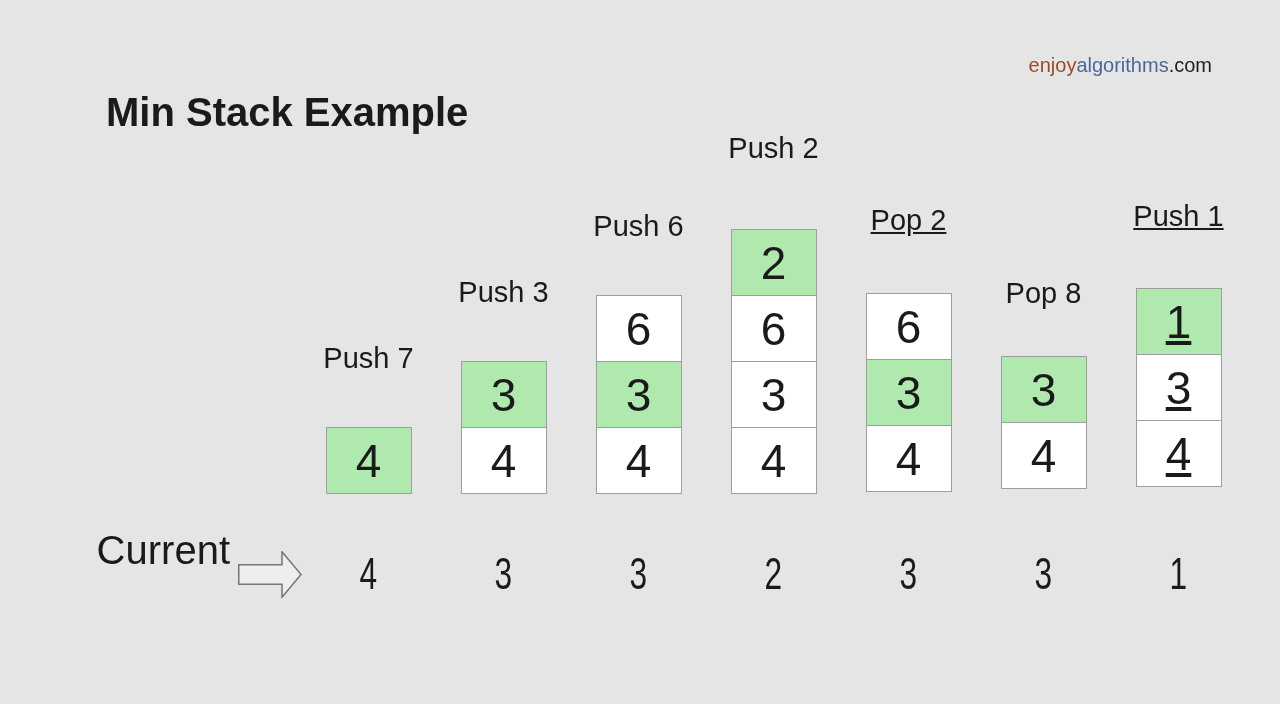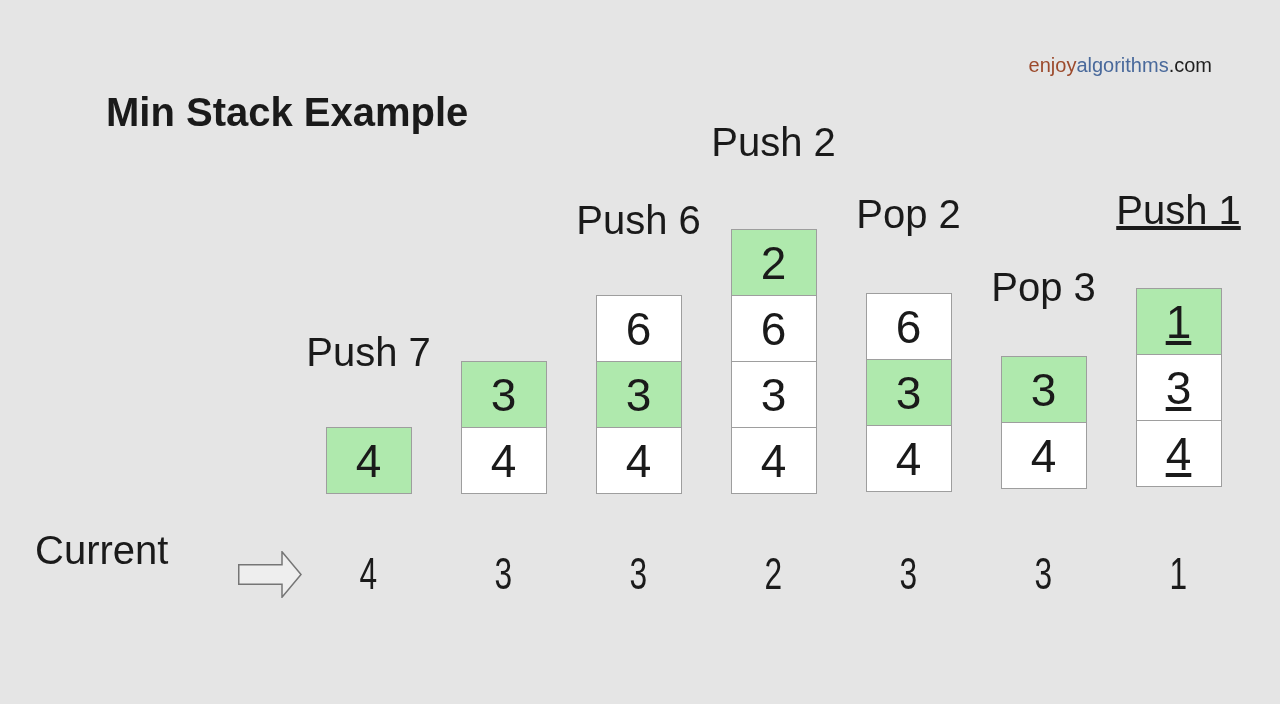--- a/index.html
+++ b/index.html
@@ -33,44 +33,44 @@
   .brand-com{color:var(--brand-com);}
 
   .stacks-row{
     position:absolute;left:301px;top:0;width:945px;height:494px;
     display:flex;align-items:flex-end;
   }
   .stack-column{
     width:135px;display:flex;flex-direction:column;align-items:center;
     flex:0 0 135px;
   }
-  .stack-label{font-size:40px;margin-bottom:52px;white-space:nowrap;}
+  .stack-label{font-size:29px;margin-bottom:52px;white-space:nowrap;}
   .col-3 .stack-label{}
   .col-4 .stack-label{margin-bottom:64px;}
-  .col-5 .stack-label{margin-bottom:56px;}
+  .col-5 .stack-label{margin-bottom:56px;text-decoration:underline;}
   .col-6 .stack-label{margin-bottom:46px;}
   .col-7 .stack-label{margin-bottom:55px;}
   .col-5{margin-bottom:2px;}
   .col-6{margin-bottom:5px;}
   .col-7{margin-bottom:7px;text-decoration:underline;}
 
   .stack-cells{display:flex;flex-direction:column;}
   .cell{
     box-sizing:border-box;width:86px;height:67px;
     border:1px solid var(--cell-border);
     margin-top:-1px;background:#ffffff;
     display:flex;align-items:center;justify-content:center;
     font-size:46px;line-height:1;
   }
   .stack-cells .cell:first-child{margin-top:0;}
   .cell.highlight{background:var(--highlight);}
 
   .min-label{
     position:absolute;left:35px;top:527px;width:195px;
-    text-align:left;font-size:40px;line-height:47px;white-space:nowrap;
+    text-align:right;font-size:40px;line-height:47px;white-space:nowrap;
   }
   .arrow{position:absolute;left:238px;top:551px;}
   .arrow polygon{
     fill:var(--arrow-fill);stroke:var(--arrow-border);
     stroke-width:1.5;stroke-linejoin:miter;
   }
   .min-row{
     position:absolute;left:301px;top:552px;width:945px;display:flex;
   }
   .min-value{width:135px;flex:0 0 135px;text-align:center;font-size:44px;line-height:1;}
@@ -88,20 +88,21 @@
   <h1 class="title">Min Stack Example</h1>
 
   <div class="stacks-row" id="stacks-row">
       <div class="stack-column col-1">
         <div class="stack-label">Push 7</div>
         <div class="stack-cells">
           <div class="cell highlight">4</div>
         </div>
       </div>
       <div class="stack-column col-2">
+        <div class="stack-label">Push 3</div>
         <div class="stack-cells">
           <div class="cell highlight">3</div>
           <div class="cell">4</div>
         </div>
       </div>
       <div class="stack-column col-3">
         <div class="stack-label">Push 6</div>
         <div class="stack-cells">
           <div class="cell">6</div>
           <div class="cell highlight">3</div>
@@ -119,21 +120,21 @@
       </div>
       <div class="stack-column col-5">
         <div class="stack-label">Pop 2</div>
         <div class="stack-cells">
           <div class="cell">6</div>
           <div class="cell highlight">3</div>
           <div class="cell">4</div>
         </div>
       </div>
       <div class="stack-column col-6">
-        <div class="stack-label">Pop 3</div>
+        <div class="stack-label">Pop 8</div>
         <div class="stack-cells">
           <div class="cell highlight">3</div>
           <div class="cell">4</div>
         </div>
       </div>
       <div class="stack-column col-7">
         <div class="stack-label">Push 1</div>
         <div class="stack-cells">
           <div class="cell highlight">1</div>
           <div class="cell">3</div>

